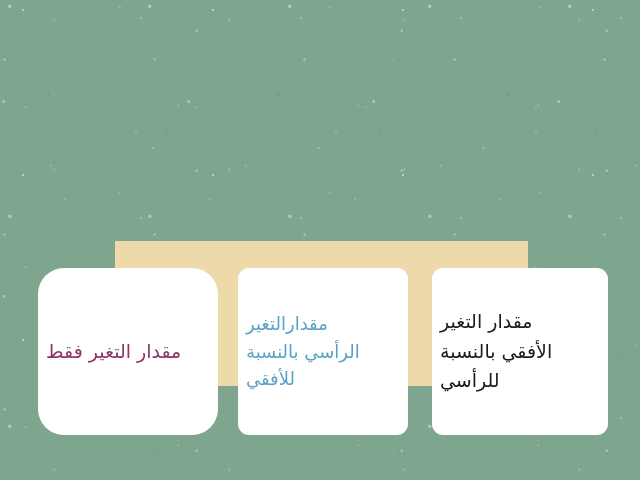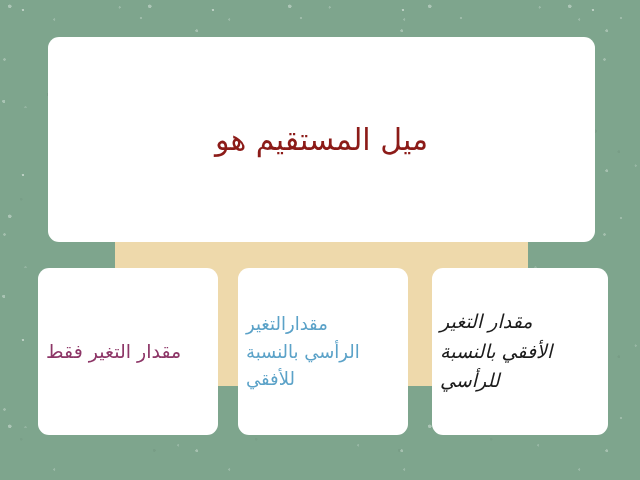--- a/index.html
+++ b/index.html
@@ -109,20 +109,21 @@
     padding: 0 8px;
     box-sizing: border-box;
     white-space: pre-line;
   }
 
   #answer-card-1 {
     left: 38px;
     top: 268px;
     width: 180px;
     height: 167px;
+    border-radius: 26px;
   }
   #answer-card-1 .a-text {
     font-size: 19px;
     line-height: 1.45;
     color: #8d3667;
   }
 
   #answer-card-2 {
     left: 238px;
     top: 268px;
@@ -133,40 +134,36 @@
     font-size: 18px;
     line-height: 1.55;
     color: #5ba2c8;
   }
 
   #answer-card-3 {
     left: 432px;
     top: 268px;
     width: 176px;
     height: 167px;
-    font-style: italic;
   }
   #answer-card-3 .a-text {
     font-size: 19px;
     line-height: 1.55;
     color: #1b1b1b;
   }
 </style>
 </head>
 <body>
 
 <div id="stage">
 
   <div id="bg-texture"></div>
 
   <div id="answer-band"></div>
 
-  <div id="question-card">
-    <div class="q-text">ميل المستقيم هو</div>
-  </div>
 
   <div class="answer-card" id="answer-card-1">
     <div class="a-text">مقدار التغير فقط</div>
   </div>
 
   <div class="answer-card" id="answer-card-2">
     <div class="a-text">مقدارالتغير
 الرأسي بالنسبة
 للأفقي</div>
   </div>

